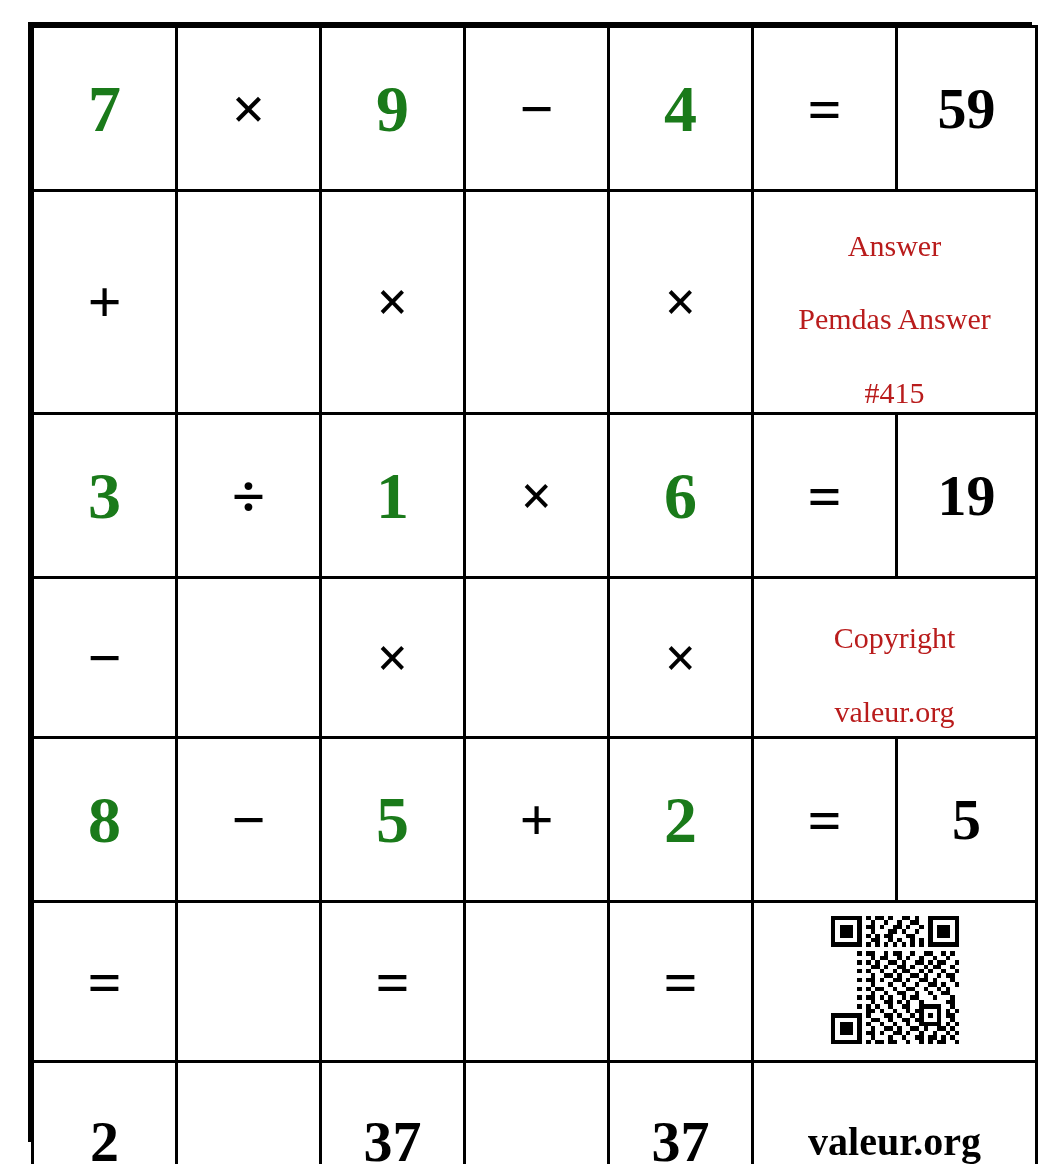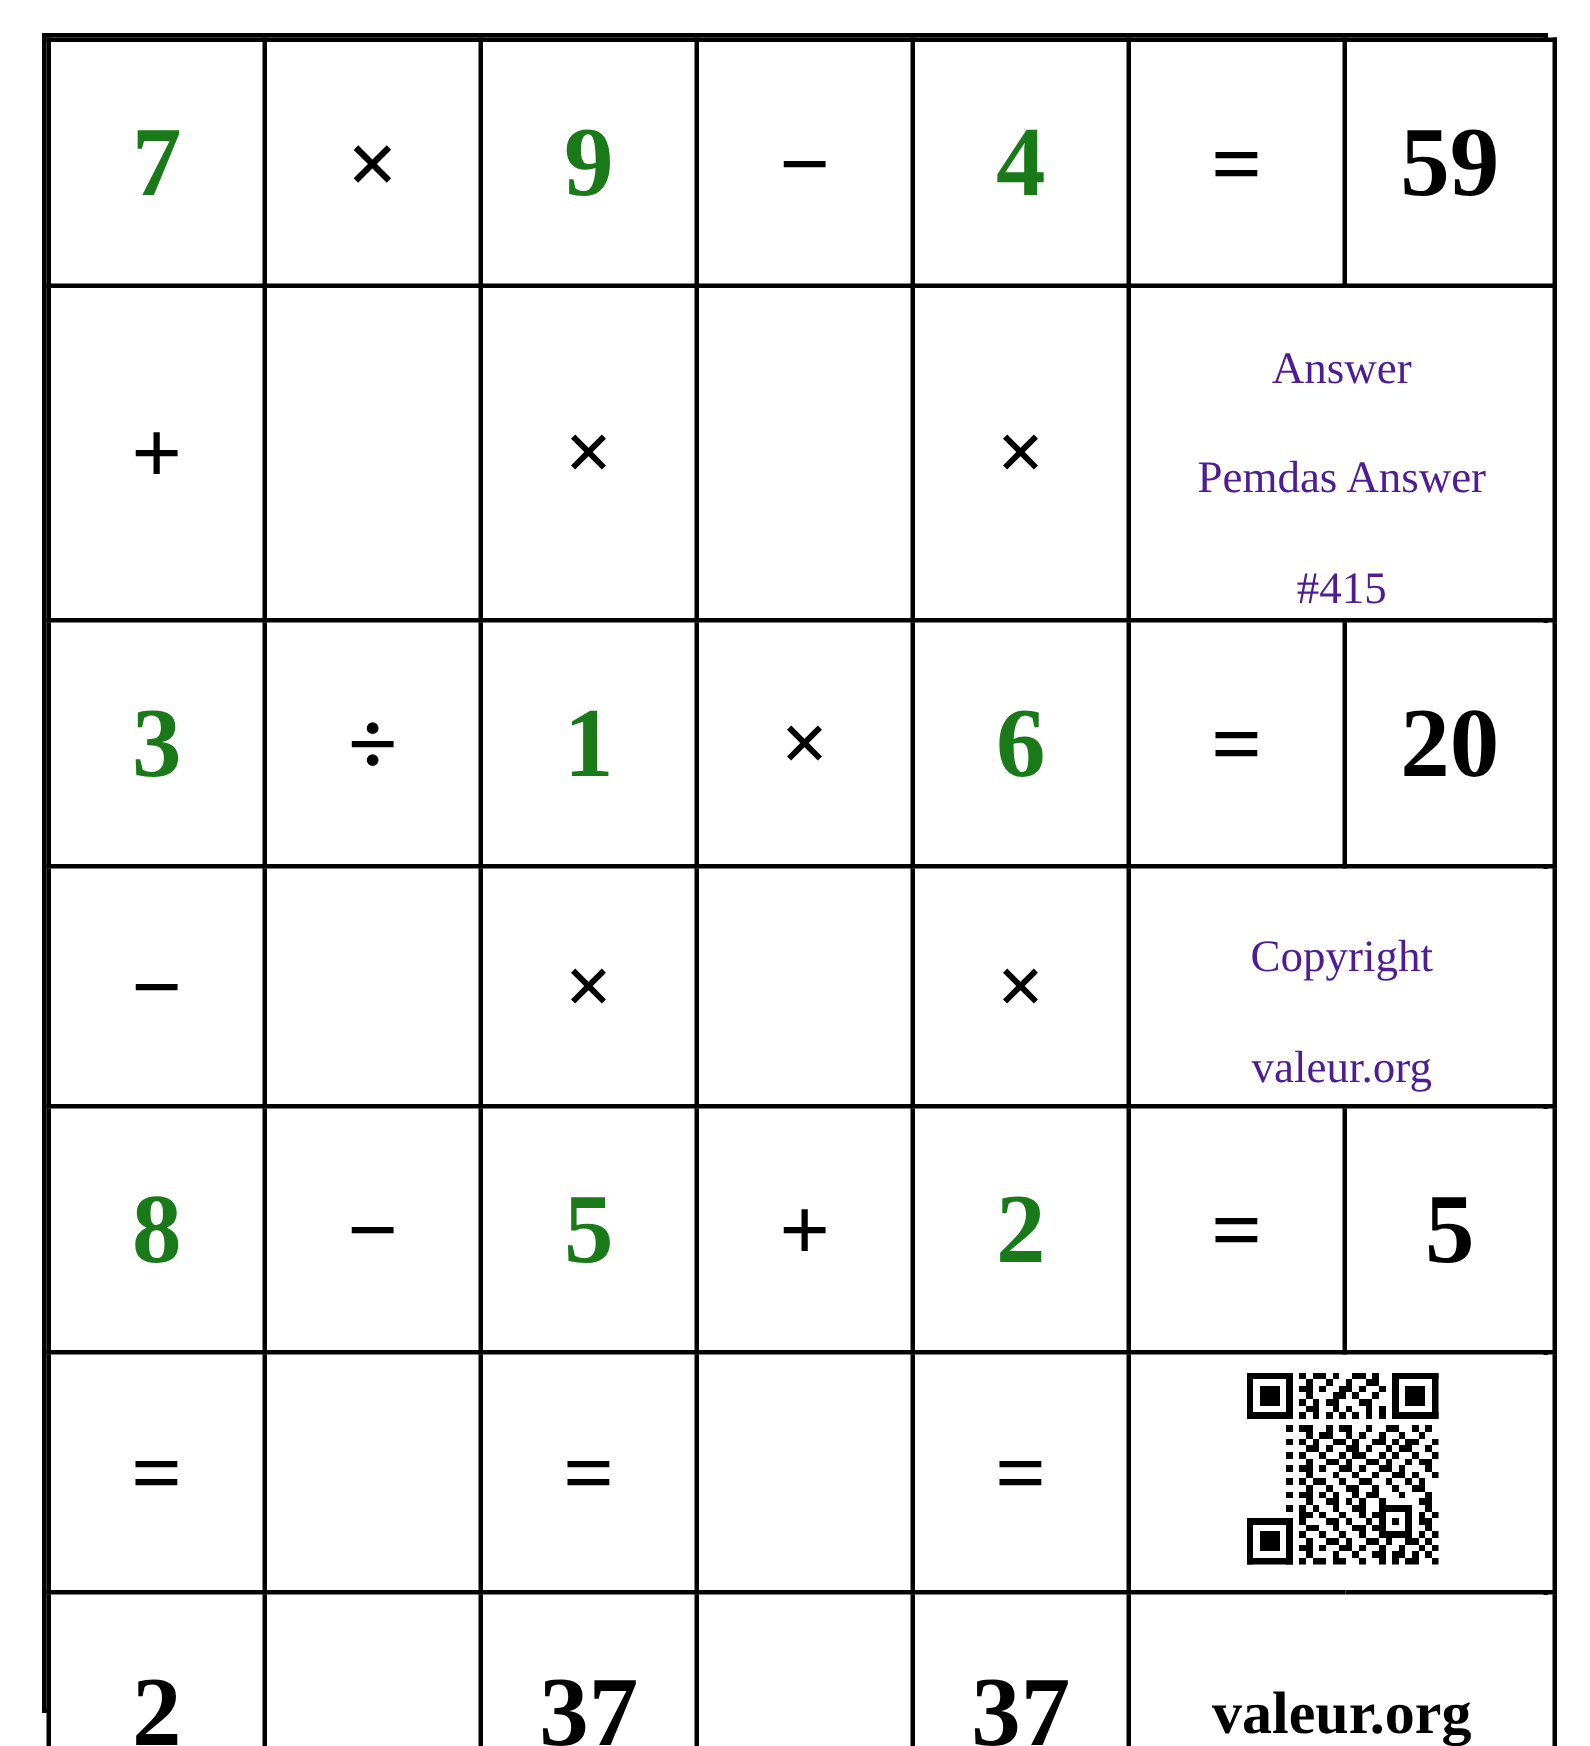--- a/index.html
+++ b/index.html
@@ -62,31 +62,31 @@
     line-height: 1;
   }
   .op.small { font-size: 56px; }
   .eq {
     font-size: 60px;
     font-weight: bold;
     color: #000000;
     line-height: 1;
   }
   .result {
-    font-size: 66px;
+    font-size: 58px;
     font-weight: bold;
     color: #000000;
     line-height: 1;
   }
   td.shaded { background: #c8c8c8; }
   td.blocked { background: #c8c8c8; }
 
   .info-text {
     font-size: 30px;
-    color: #4c1d95;
+    color: #b91c1c;
     line-height: 1.18;
     font-weight: normal;
     padding: 2px 16px;
     margin-top: 34px;
   }
   .brand {
     font-size: 40px;
     font-weight: bold;
     color: #000000;
   }
@@ -140,21 +140,21 @@
         </td>
       </tr>
 
       <tr class="r-num">
         <td><span class="num green">3</span></td>
         <td><span class="op">÷</span></td>
         <td><span class="num green">1</span></td>
         <td><span class="op small">×</span></td>
         <td><span class="num green">6</span></td>
         <td><span class="eq">=</span></td>
-        <td><span class="result">20</span></td>
+        <td><span class="result">19</span></td>
       </tr>
 
       <tr class="r-op">
         <td><span class="op">−</span></td>
         <td class="blocked"></td>
         <td><span class="op small">×</span></td>
         <td class="blocked"></td>
         <td><span class="op small">×</span></td>
         <td class="shaded" colspan="2">
           <div class="info-text">Copyright</div>

